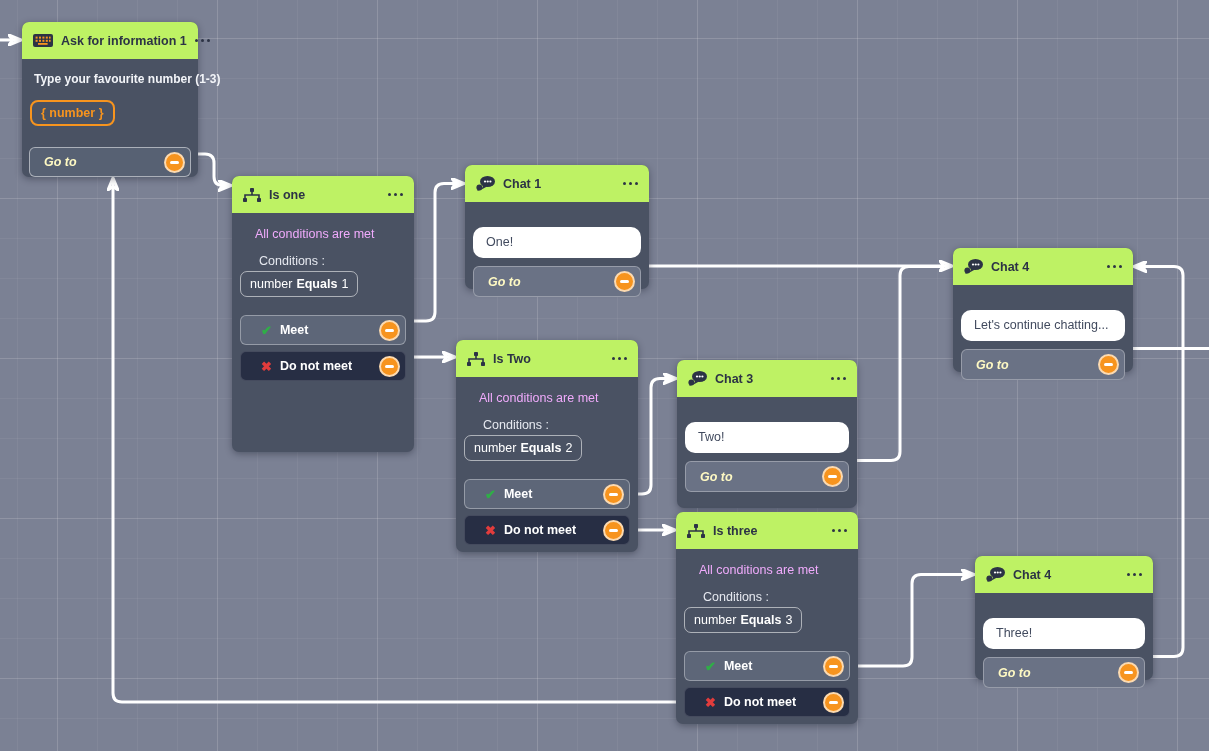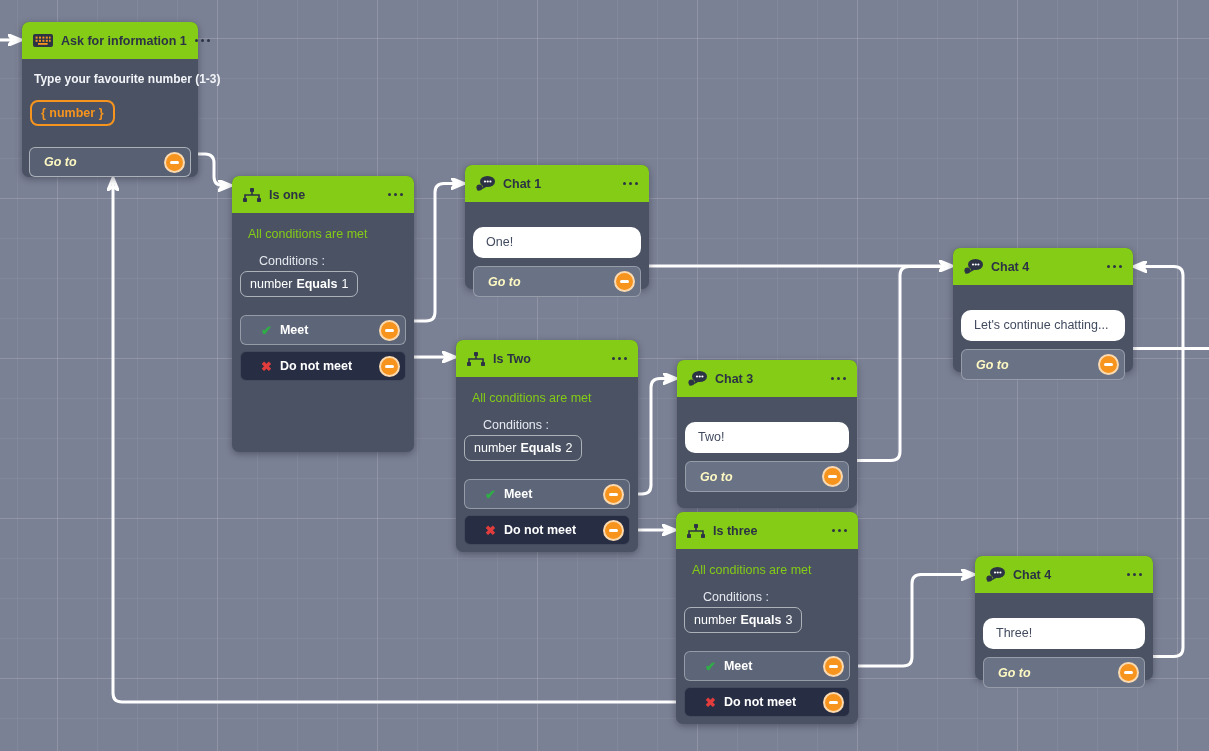--- a/index.html
+++ b/index.html
@@ -16,38 +16,38 @@
       linear-gradient(90deg, rgba(255,255,255,.05) 1px, transparent 1px);
     background-size: 160px 160px, 160px 160px, 40px 40px, 40px 40px;
     background-position: 57px 38px, 57px 38px, 17px 38px, 17px 38px;
   }
 
   #edges { position:absolute; inset:0; z-index:1; }
   #edges path { stroke:#fff; stroke-width:3; fill:none; stroke-linecap:round; }
 
   .node { position:absolute; z-index:2; background:#4a5263; border-radius:7px;
           box-shadow:0 2px 7px rgba(22,27,42,.4); color:#e9ecf3; }
-  .nhead { height:37px; background:#84cc16; border-radius:7px 7px 0 0;
+  .nhead { height:37px; background:#bef264; border-radius:7px 7px 0 0;
            display:flex; align-items:center; gap:8px; padding:12px 11px;
            color:#2c3345; cursor:move; }
   .ntitle { font-weight:bold; font-size:12.5px; white-space:nowrap; }
   .dots { margin-left:auto; display:flex; gap:2.5px; align-items:center; cursor:pointer; padding:4px 0; }
   .dots i { width:3.5px; height:3.5px; border-radius:50%; background:#2c3345; }
 
   .ask-body  { padding:0 7px 8px; }
   .cond-body { padding:0 8px 7px; }
   .chat-body { padding:0 8px 8px; }
 
   .prompt { margin:13px 5px 0; height:15px; line-height:15px; font-size:12px;
             font-weight:600; color:#f2f4f8; white-space:nowrap; }
   .varchip { display:inline-flex; align-items:center; margin:13px 0 8px 1px; height:26px;
              border:2px solid #f7941e; border-radius:8px; padding:0 9px;
              color:#f7941e; font-weight:bold; font-size:12.5px; }
 
-  .ctext { margin:14px 8px 0; height:15px; line-height:15px; font-size:12.5px; color:#84cc16; }
+  .ctext { margin:14px 15px 0; height:15px; line-height:15px; font-size:12.5px; color:#f0abfc; }
   .ctext2 { margin:12px 19px 0; height:15px; line-height:15px; font-size:12.5px; color:#e6e9f0; }
   .condchip { display:inline-flex; gap:4px; align-items:center; margin-top:2px; height:26px;
               border:1px solid rgba(255,255,255,.55); border-radius:7px; padding:0 9px;
               font-size:12.5px; color:#fff; }
   .condchip b { font-weight:bold; }
 
   .row { display:flex; align-items:center; border-radius:6px; font-size:12.5px; }
   .goto-row { margin-top:13px; height:30px; background:#576173;
               border:1px solid rgba(255,255,255,.5); padding:0 5px 0 14px;
               font-weight:bold; color:#fef9c3; cursor:pointer;font-style:italic; }

